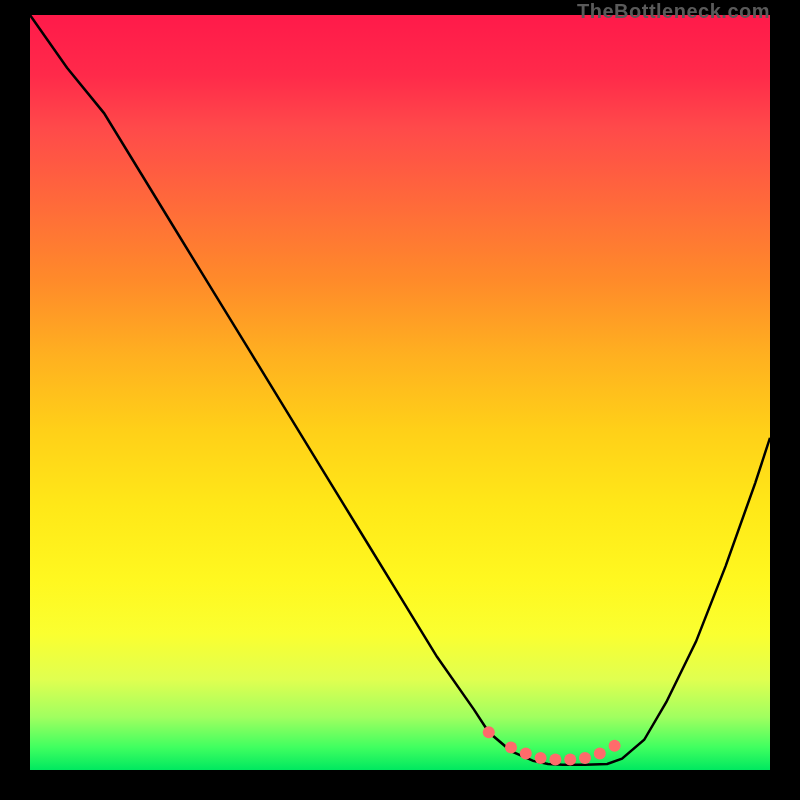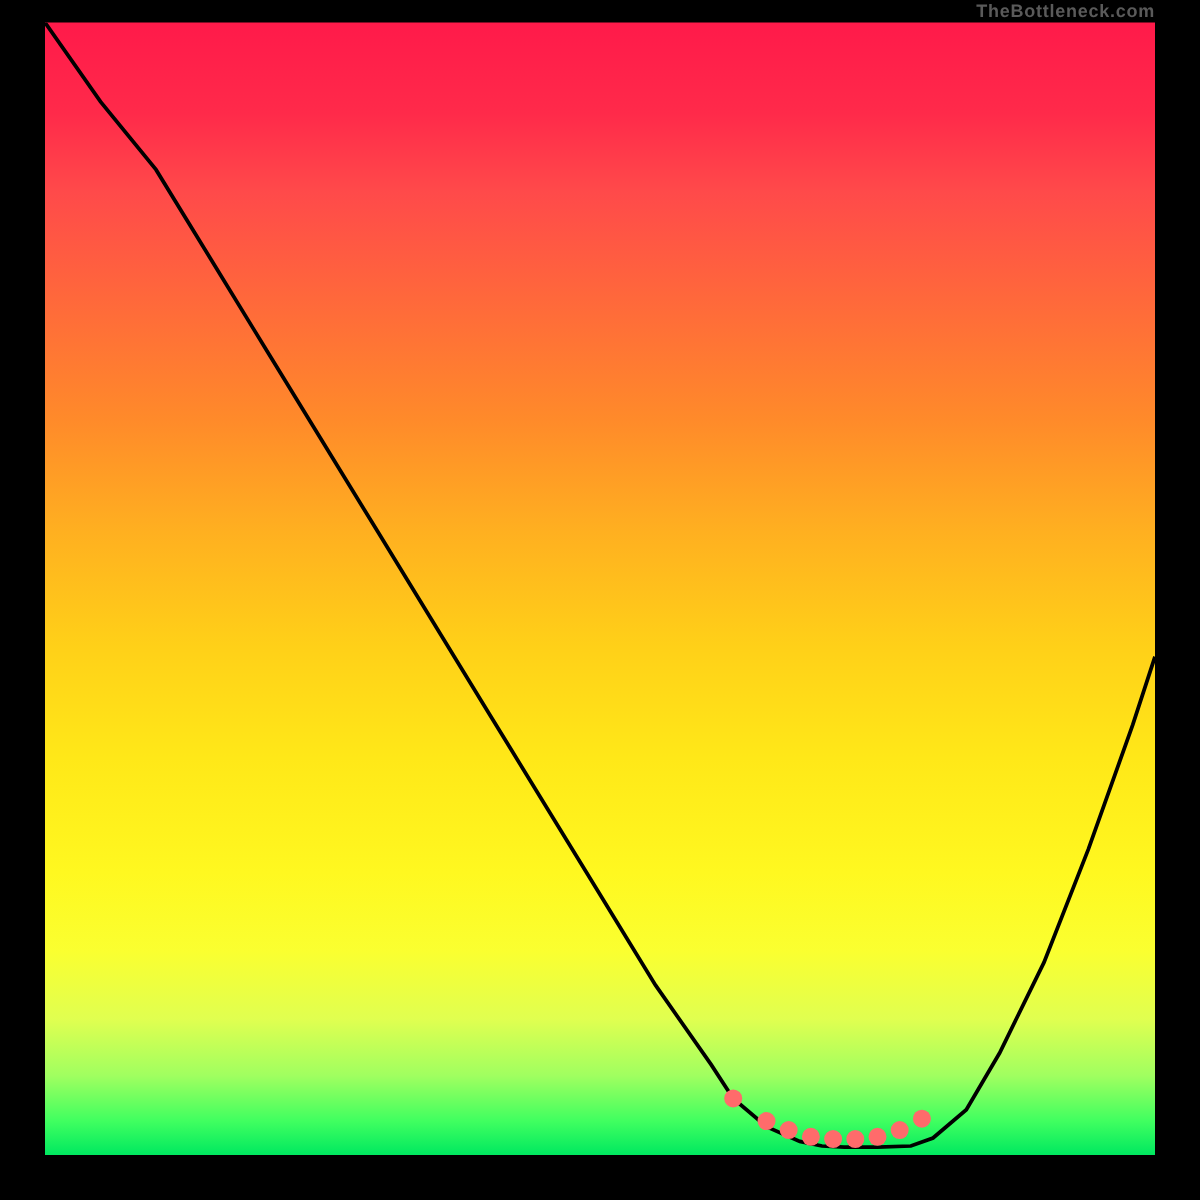--- a/index.html
+++ b/index.html
@@ -39,21 +39,21 @@
     top: 15px;
     width: 740px;
     height: 755px;
   }
   .watermark {
     position: absolute;
     top: 0px;
     right: 30px;
     font-family: Arial, sans-serif;
     font-weight: bold;
-    font-size: 12px;
+    font-size: 20px;
     color: #5a5a5a;
     letter-spacing: 0.5px;
   }
 </style>
 </head>
 <body>
 
 <div class="chart-container">
   <div class="plot-area"></div>
 

